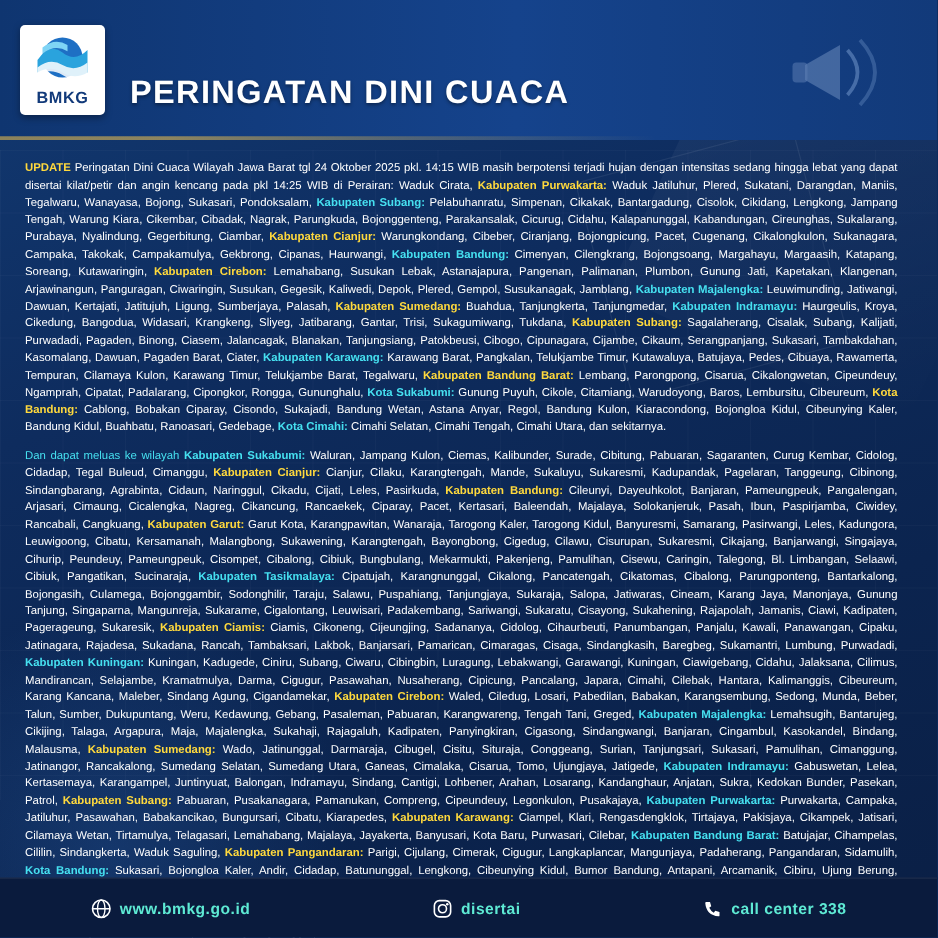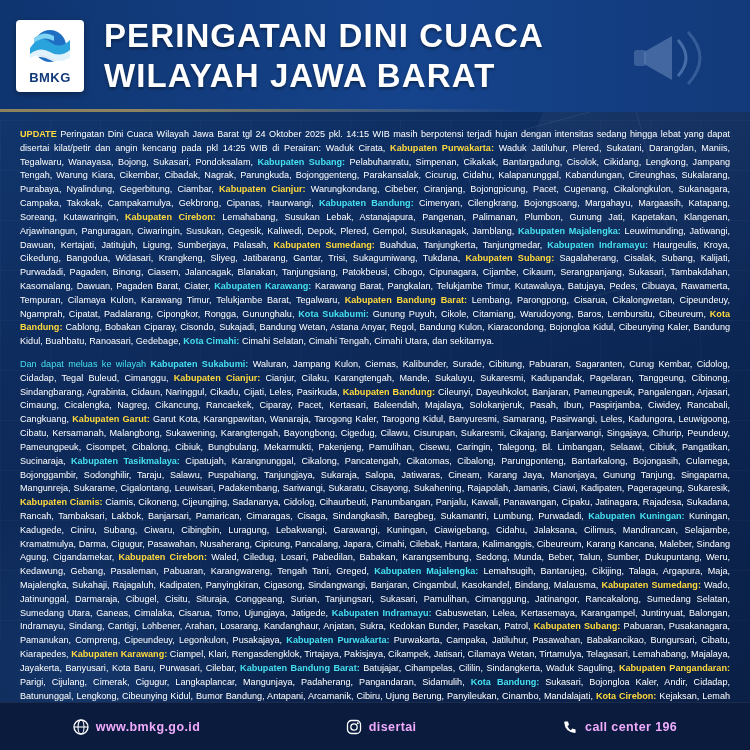--- a/index.html
+++ b/index.html
@@ -69,35 +69,36 @@
   .logo-mark { width: 52px; height: 40px; display: block; }
   .logo-text {
     font-size: 13px; font-weight: bold; color: #123a7a; letter-spacing: .5px;
     margin-top: 2px;
   }
   .title-wrap {
     margin-left: 20px;
     color: #ffffff;
   }
   .title-line {
-    font-size: 33px;
+    font-size: 26px;
     font-weight: bold;
     letter-spacing: 1.1px;
     line-height: 1.22;
     text-shadow: 0 2px 3px rgba(0,0,0,0.4);
+    margin-top: 36px;
   }
   .megaphone {
     position: absolute;
     right: 28px; top: 18px;
     opacity: .95;
   }
   
   .content {
     position: relative;
-    padding: 16px 20px 8px 20px;
+    padding: 16px 32px 8px 20px;
     height: 590px;
   }
   .para {
     color: #ffffff;
     font-size: 9.1px;
     line-height: 1.52;
     text-align: justify;
     margin-bottom: 9px;
   }
   .hl-yellow { color: #ffd93d; font-weight: bold; }
@@ -114,21 +115,21 @@
     left: 0; bottom: 0;
     width: 750px; height: 48px;
     background: #0a1b3d;
     display: flex;
     align-items: center;
     justify-content: space-around;
     border-top: 1px solid rgba(255,255,255,0.08);
   }
   .footer-item {
     display: flex; align-items: center; gap: 7px;
-    color: #f0abfc; font-size: 12.5px; font-weight: bold;
+    color: #5eead4; font-size: 12.5px; font-weight: bold;
     letter-spacing: .4px;
   }
   .f-icon { display: inline-block; line-height: 0; }
 </style>
 </head>
 <body>
 
 <div class="poster">
 
   <div class="bg-shape bg-grid"></div>
@@ -143,21 +144,20 @@
           <circle cx="26" cy="18" r="16" fill="#1e6fc4"></circle>
           <path d="M6 20 Q16 6 26 14 Q36 22 46 12 L46 30 Q36 36 26 30 Q16 24 6 30 Z" fill="#2aa3dd"></path>
           <path d="M6 26 Q16 18 26 24 Q36 30 46 22 L46 32 Q36 38 26 32 Q16 26 6 32 Z" fill="#ffffff" opacity=".85"></path>
           <path d="M10 10 Q20 2 30 8 L30 13 Q20 7 10 15 Z" fill="#7fd4f5"></path>
         </svg>
       </span>
       <span class="logo-text">BMKG</span>
     </div>
     <div class="title-wrap">
       <div class="title-line">PERINGATAN DINI CUACA</div>
-      <div class="title-line">WILAYAH JAWA BARAT</div>
     </div>
     <span class="megaphone">
       <svg width="96" height="80" viewBox="0 0 96 80" xmlns="http://www.w3.org/2000/svg">
         <path d="M18 34 L46 18 L46 62 L18 46 Z" fill="#6f8fc0" opacity=".55"></path>
         <rect x="8" y="32" width="12" height="16" rx="3" fill="#5e80b5" opacity=".55"></rect>
         <path d="M52 22 q16 18 0 36" stroke="#7fa3d6" stroke-width="3" fill="none" opacity=".5"></path>
         <path d="M62 14 q24 26 0 52" stroke="#7fa3d6" stroke-width="3" fill="none" opacity=".33"></path>
       </svg>
     </span>
   </div>
@@ -195,17 +195,17 @@
         </svg>
       </span>
       <span>disertai</span>
     </div>
     <div class="footer-item">
       <span class="f-icon">
         <svg width="16" height="16" viewBox="0 0 16 16" xmlns="http://www.w3.org/2000/svg">
           <path d="M3 2.5 L6 2.5 L7 6 L5.4 7.2 Q6.8 10 9 11.2 L10.2 9.5 L13.6 10.5 L13.6 13.3 Q13.6 14 12.8 14 Q3 13 2.2 3.3 Q2.2 2.5 3 2.5 Z" fill="#ffffff"></path>
         </svg>
       </span>
-      <span>call center 196</span>
+      <span>call center 338</span>
     </div>
   </div>
 
 </div>
 
 </body></html>

